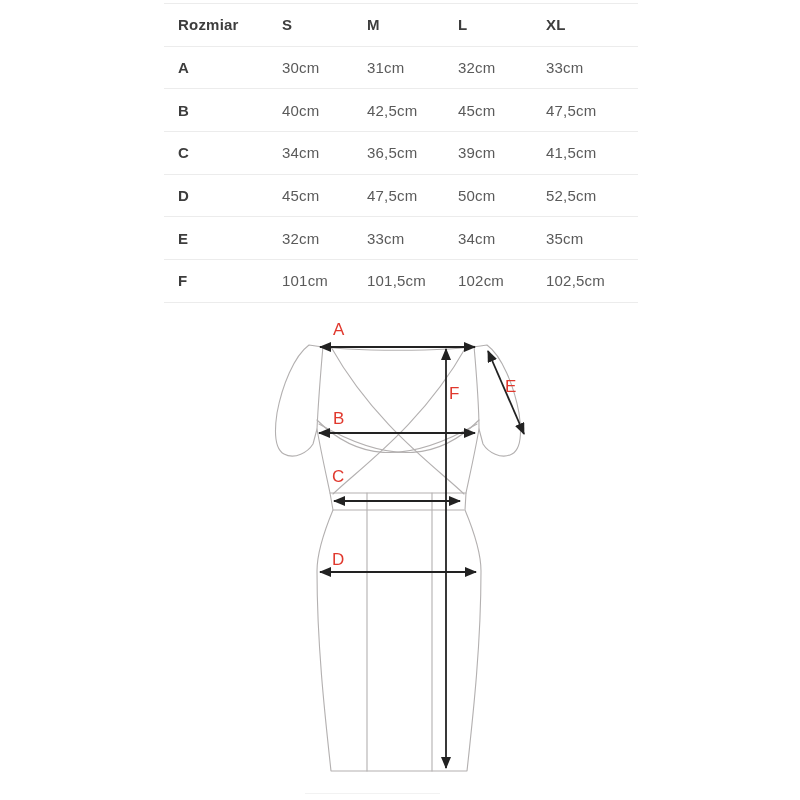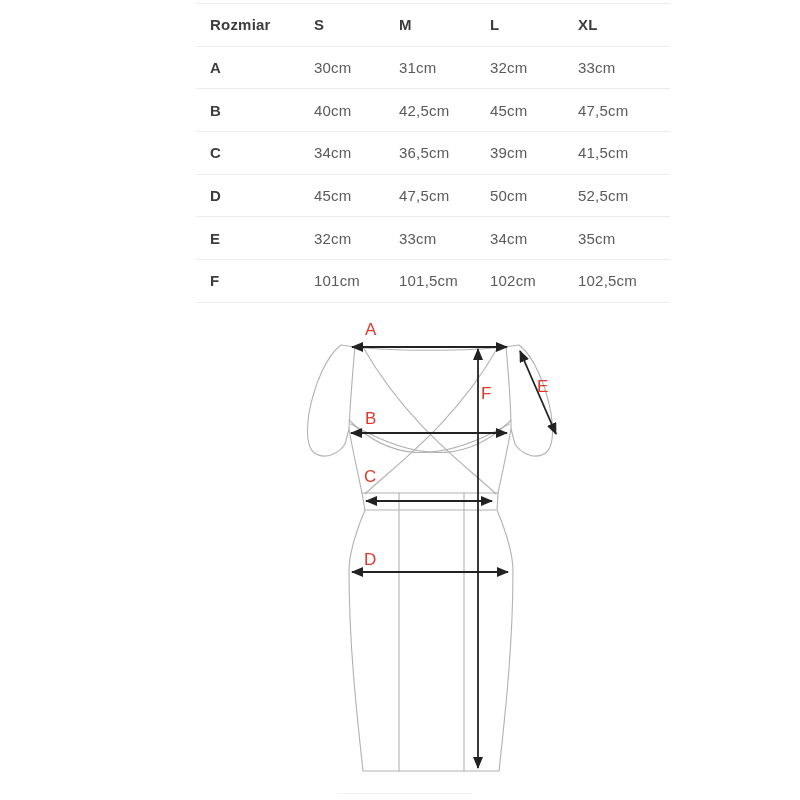--- a/index.html
+++ b/index.html
@@ -2,21 +2,21 @@
 <html><head>
 <meta charset="utf-8">
 <style>
   html,body{margin:0;padding:0;}
   body{
     width:800px;height:800px;background:#ffffff;
     font-family:"Liberation Sans", sans-serif;
     overflow:hidden;
   }
   .stage{
-    position:relative;width:714px;height:800px;background:var(--bg,#fff);margin-left:32px;
+    position:relative;width:714px;height:800px;background:var(--bg,#fff);
   }
   
   #size-table{
     position:absolute;left:164px;top:3px;width:474px;
     border-top:1px solid var(--divider,#ececec);
   }
   .tr{
     display:grid;
     grid-template-columns:104px 85px 91px 88px 106px;
     height:41.7px;

